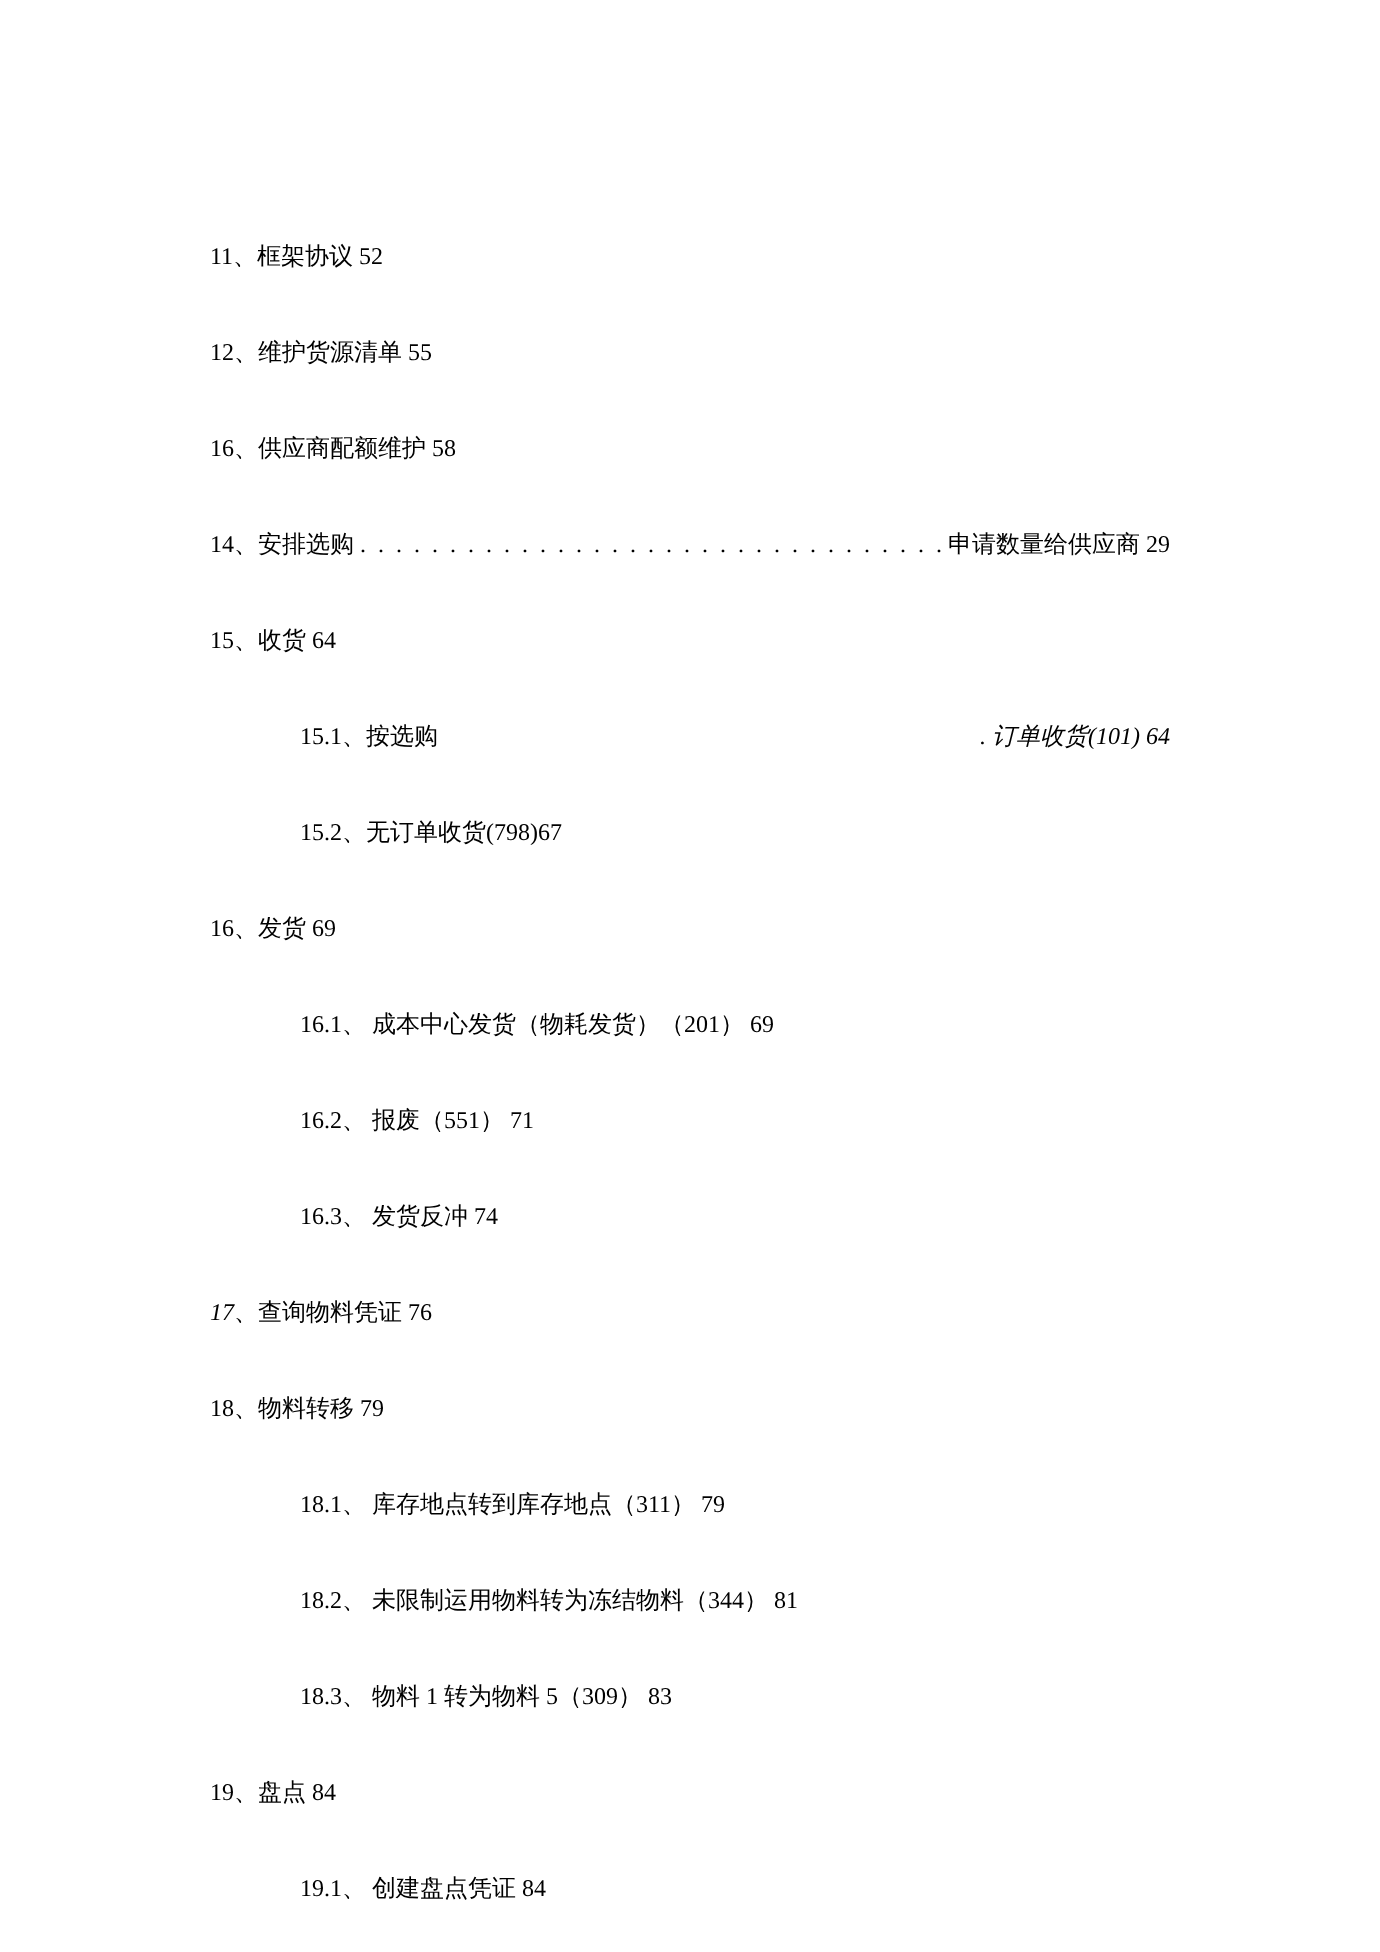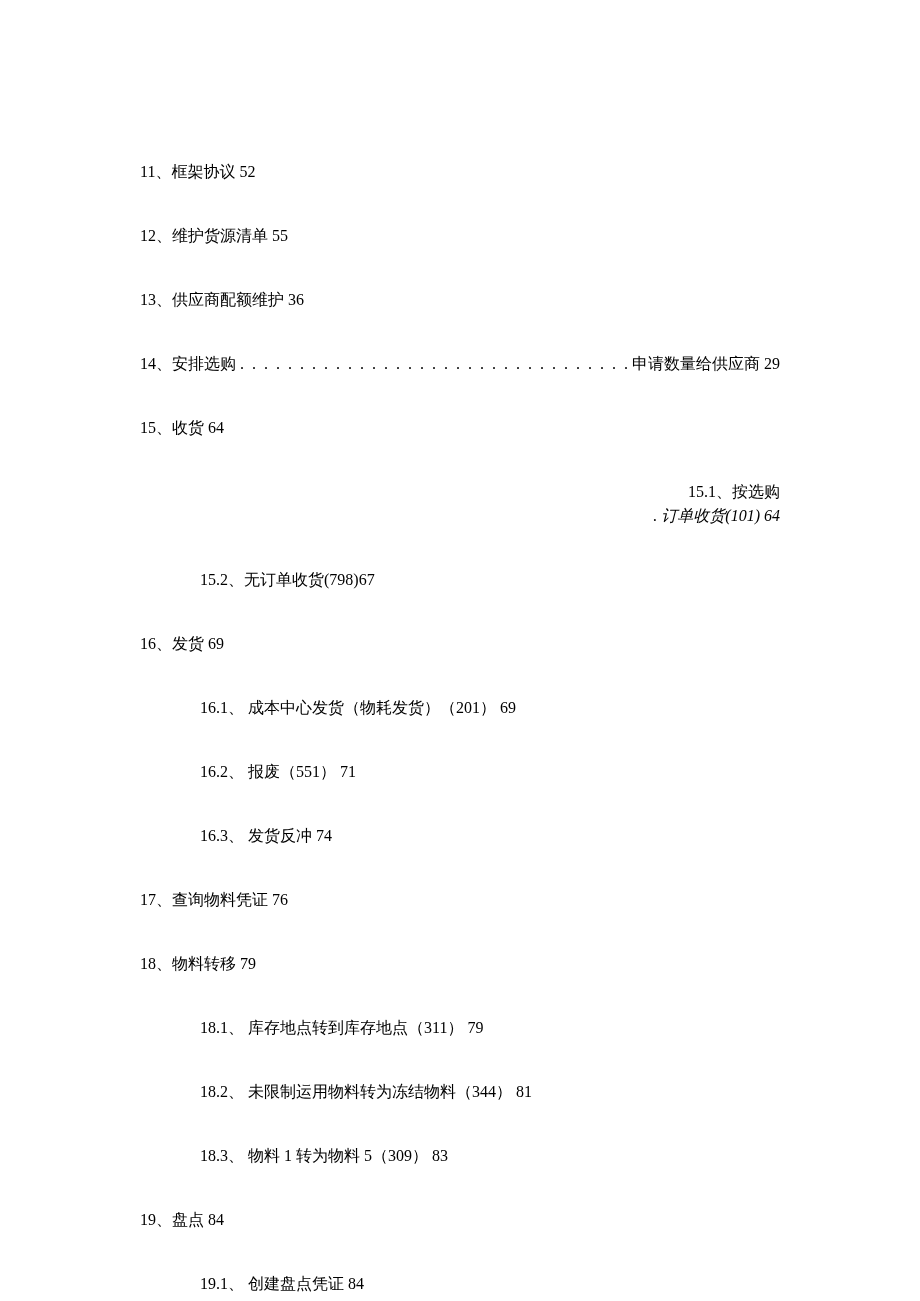--- a/index.html
+++ b/index.html
@@ -36,49 +36,49 @@
       overflow: hidden;
       white-space: nowrap;
       padding: 0 4px;
     }
     .dotted .trail {
       white-space: nowrap;
     }
     .split-line {
       display: flex;
       justify-content: space-between;
-      align-items: flex-end;
+      align-items: flex-start;
       margin-bottom: 40px;
       padding-left: 60px;
-      flex-direction: column;
     }
     .split-line .left {
       white-space: nowrap;
     }
     .split-line .right {
       white-space: nowrap;
       font-style: italic;
     }
     .italic-num {
+      font-style: italic;
       margin-top: 44px;
     }
   </style>
 </head>
 <body>
 
 <div class="toc-line">
   <span>11、框架协议 52</span>
 </div>
 
 <div class="toc-line">
   <span>12、维护货源清单 55</span>
 </div>
 
 <div class="toc-line">
-  <span>13、供应商配额维护 36</span>
+  <span>16、供应商配额维护 58</span>
 </div>
 
 <div class="dotted">
   <span class="lead">14、安排选购</span>
   <span class="dots">. . . . . . . . . . . . . . . . . . . . . . . . . . . . . . . . . . . . . . . . . . . .</span>
   <span class="trail">申请数量给供应商 29</span>
 </div>
 
 <div class="toc-line">
   <span>15、收货 64</span>

